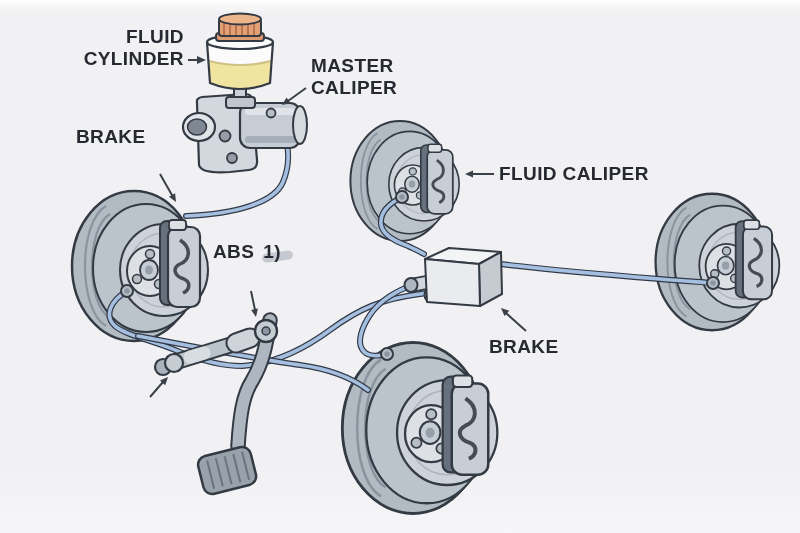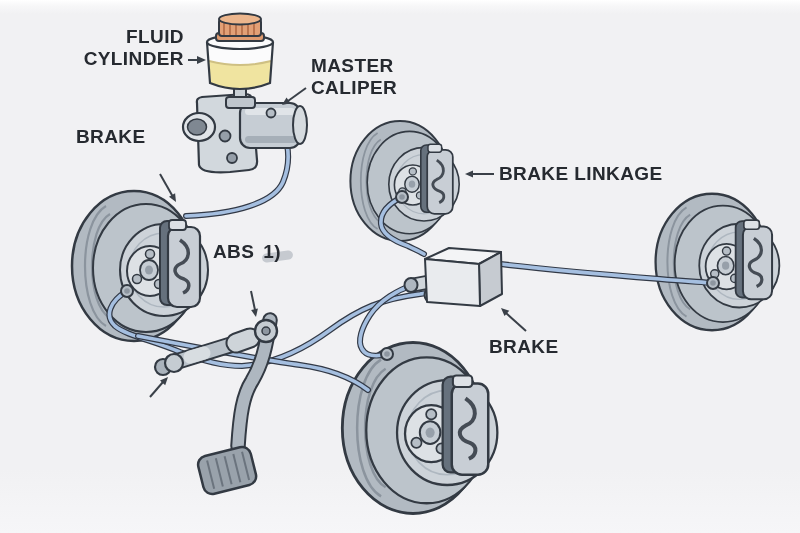--- a/index.html
+++ b/index.html
@@ -231,20 +231,20 @@
 <div class="label lbl-lingage">
   <span>BRAKE</span>
 </div>
 
 <div class="label lbl-abs">
   <span>ABS</span><span class="glyph">1)</span>
 </div>
 
 
 <div class="label lbl-caliper-front">
-  <span>BRAKE LINKAGE</span>
+  <span>FLUID CALIPER</span>
 </div>
 
 <div class="label lbl-caliper-rear">
   <span>BRAKE</span>
 </div>
 
 </div>
 
 </body></html>

